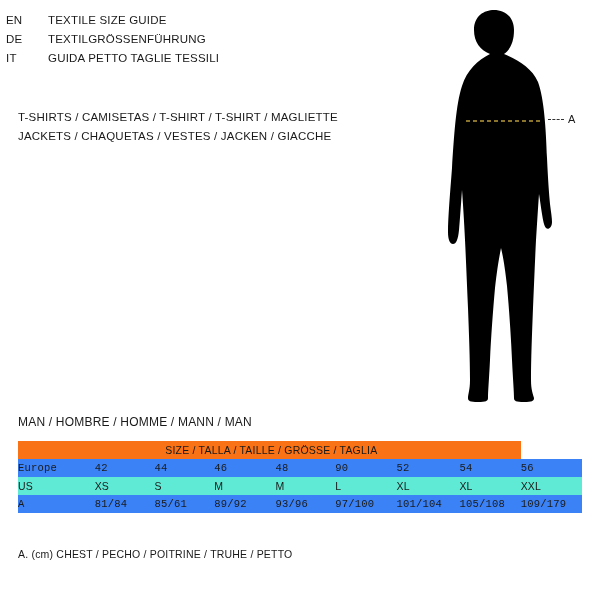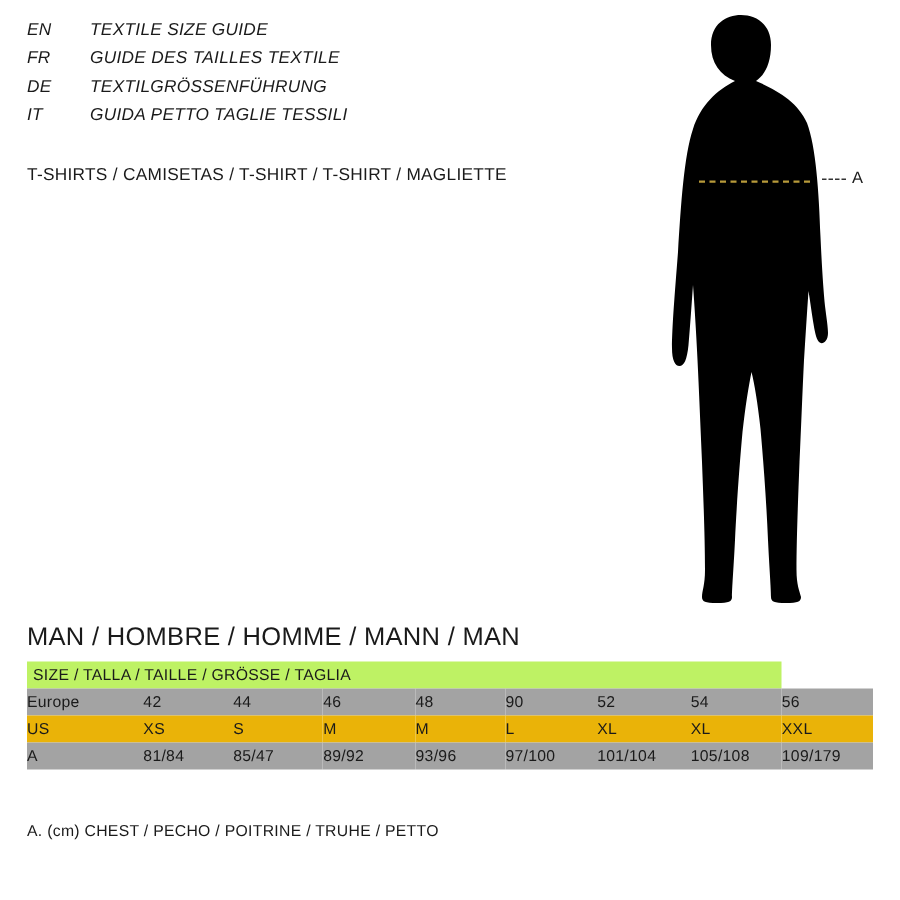--- a/index.html
+++ b/index.html
@@ -16,24 +16,23 @@
   }
   .page {
     position: relative;
     width: 600px;
     height: 600px;
   }
 
   
   .lang-block {
     position: absolute;
-    left: 18px;
+    left: 6px;
     top: 14px;
     width: 370px;
-    font-style: italic;
   }
   .lang-row {
     display: flex;
     align-items: baseline;
     height: 19px;
   }
   .lang-code {
     width: 42px;
     font-size: 11.5px;
     letter-spacing: 0.2px;
@@ -84,21 +83,21 @@
     top: 111px;
     width: 16px;
     border-top: 1px dashed #333;
   }
 
   
   .man-title {
     position: absolute;
     left: 18px;
     top: 415px;
-    font-size: 17px;
+    font-size: 12px;
     letter-spacing: 0.2px;
     color: #1a1a1a;
   }
   table.size-table {
     position: absolute;
     left: 18px;
     top: 441px;
     width: 564px;
     border-collapse: collapse;
     font-size: 10.5px;
@@ -106,28 +105,30 @@
   }
   table.size-table th,
   table.size-table td {
     text-align: left;
     padding: 0;
     height: 18px;
     font-weight: normal;
     letter-spacing: 0.2px;
   }
   tr.row-head th {
-    background: #bef264;
+    background: #f97316;
     padding-left: 4px;
+    text-align: center;
   }
   tr.row-shade td {
-    background: #eab308;
+    background: #5eead4;
   }
   tr.row-plain td {
-    background: #a3a3a3;
+    background: #3b82f6;
+    font-family: Liberation Mono, monospace;
   }
   td.c0, th.c0 { width: 88px; padding-left: 4px; }
   td.c1 { width: 68px; }
   td.c2 { width: 68px; }
   td.c3 { width: 70px; }
   td.c4 { width: 68px; }
   td.c5 { width: 68px; }
   td.c6 { width: 68px; }
   td.c7 { width: 66px; }
 
@@ -142,37 +143,34 @@
 </style>
 </head>
 <body>
 
 <div class="page">
 
   <div class="lang-block">
     <div class="lang-row">
       <span class="lang-code">EN</span>
       <span class="lang-text">TEXTILE SIZE GUIDE</span>
-    </div>
-    <div class="lang-row">
-      <span class="lang-code">FR</span>
-      <span class="lang-text">GUIDE DES TAILLES TEXTILE</span>
     </div>
     <div class="lang-row">
       <span class="lang-code">DE</span>
       <span class="lang-text">TEXTILGRÖSSENFÜHRUNG</span>
     </div>
     <div class="lang-row">
       <span class="lang-code">IT</span>
       <span class="lang-text">GUIDA PETTO TAGLIE TESSILI</span>
     </div>
   </div>
 
   <div class="garment-block">
     <div class="garment-line">T-SHIRTS / CAMISETAS / T-SHIRT / T-SHIRT / MAGLIETTE</div>
+    <div class="garment-line">JACKETS / CHAQUETAS / VESTES / JACKEN / GIACCHE</div>
   </div>
 
   <div class="figure-wrap">
     <svg class="figure-svg" width="200" height="400" viewBox="0 0 200 400">
       <path fill="#000000" d="
         M74,22
         C74,8 84,2 94,2
         C104,2 114,8 114,22
         C114,34 110,42 104,46
         C118,52 132,60 138,74
@@ -239,21 +237,21 @@
         <td class="c3">M</td>
         <td class="c4">M</td>
         <td class="c5">L</td>
         <td class="c6">XL</td>
         <td class="c7">XL</td>
         <td class="c7">XXL</td>
       </tr>
       <tr class="row-plain">
         <td class="c0">A</td>
         <td class="c1">81/84</td>
-        <td class="c2">85/47</td>
+        <td class="c2">85/61</td>
         <td class="c3">89/92</td>
         <td class="c4">93/96</td>
         <td class="c5">97/100</td>
         <td class="c6">101/104</td>
         <td class="c7">105/108</td>
         <td class="c7">109/179</td>
       </tr>
     </tbody>
   </table>
 

